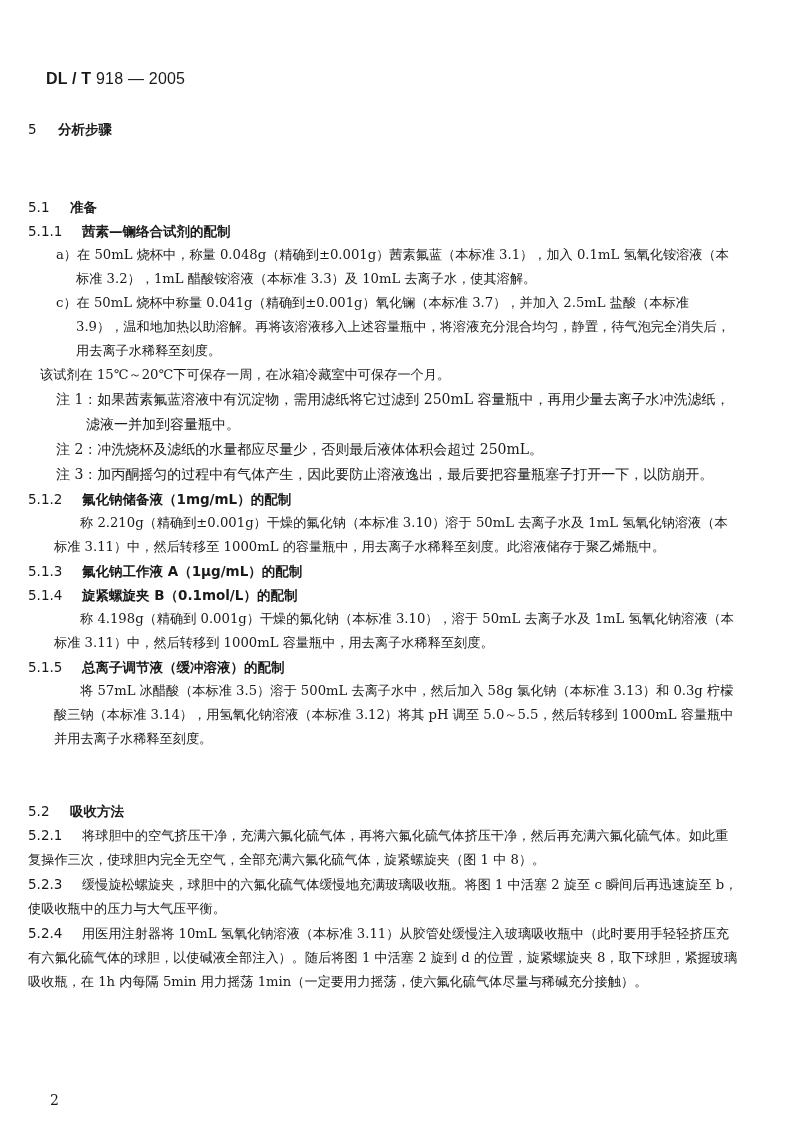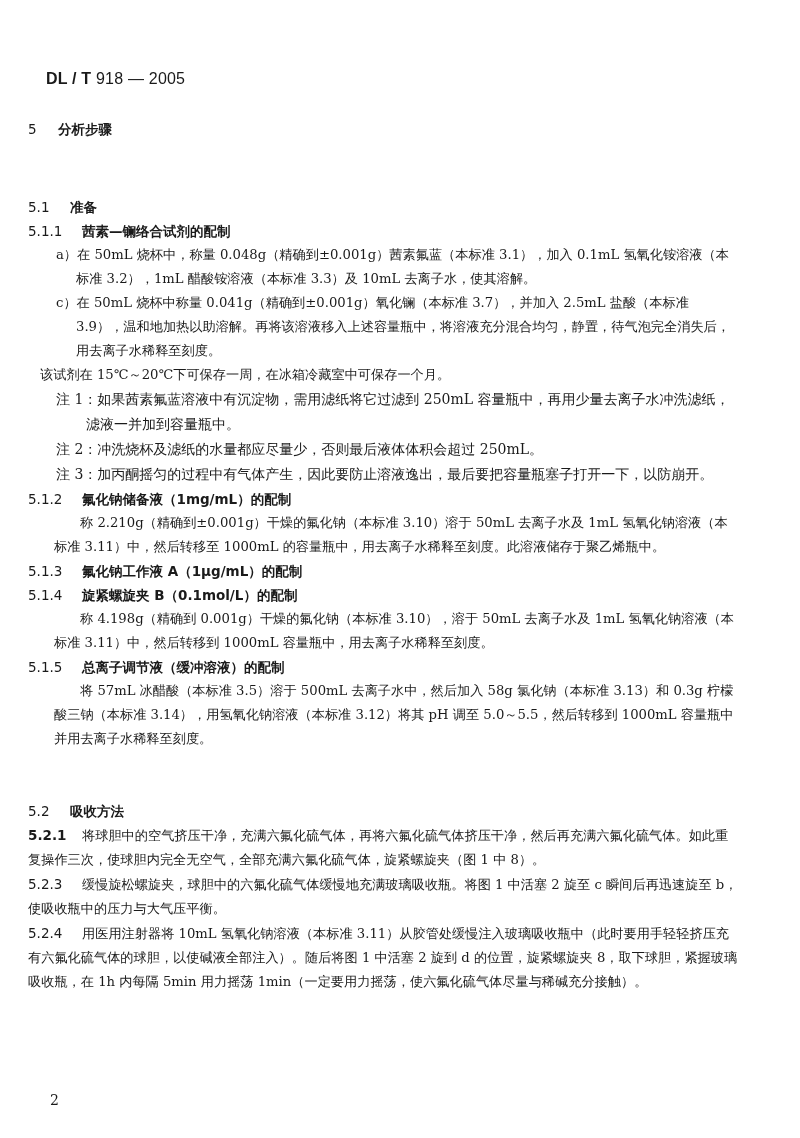--- a/index.html
+++ b/index.html
@@ -54,19 +54,19 @@
     <div class="h"><span class="sn" style="min-width:54px">5.1.3</span><span>氟化钠工作液 A（1μg/mL）的配制</span></div>
 
     <div class="h"><span class="sn" style="min-width:54px">5.1.4</span><span>旋紧螺旋夹 B（0.1mol/L）的配制</span></div>
     <div class="para">称 4.198g（精确到 0.001g）干燥的氟化钠（本标准 3.10），溶于 50mL 去离子水及 1mL 氢氧化钠溶液（本标准 3.11）中，然后转移到 1000mL 容量瓶中，用去离子水稀释至刻度。</div>
 
     <div class="h"><span class="sn" style="min-width:54px">5.1.5</span><span>总离子调节液（缓冲溶液）的配制</span></div>
     <div class="para">将 57mL 冰醋酸（本标准 3.5）溶于 500mL 去离子水中，然后加入 58g 氯化钠（本标准 3.13）和 0.3g 柠檬酸三钠（本标准 3.14），用氢氧化钠溶液（本标准 3.12）将其 pH 调至 5.0～5.5，然后转移到 1000mL 容量瓶中并用去离子水稀释至刻度。</div>
 
     <div class="h h2"><span class="sn">5.2</span><span>吸收方法</span></div>
 
-    <div><span class="h" style="font-weight:bold;display:inline-block;min-width:54px">5.2.1</span><span>将球胆中的空气挤压干净，充满六氟化硫气体，再将六氟化硫气体挤压干净，然后再充满六氟化硫气体。如此重复操作三次，使球胆内完全无空气，全部充满六氟化硫气体，旋紧螺旋夹（图 1 中 8）。</span></div>
+    <div><span class="h" style="font-weight:normal;display:inline-block;min-width:54px">5.2.1</span><span>将球胆中的空气挤压干净，充满六氟化硫气体，再将六氟化硫气体挤压干净，然后再充满六氟化硫气体。如此重复操作三次，使球胆内完全无空气，全部充满六氟化硫气体，旋紧螺旋夹（图 1 中 8）。</span></div>
     <div><span class="h" style="font-weight:normal;display:inline-block;min-width:54px">5.2.3</span><span>缓慢旋松螺旋夹，球胆中的六氟化硫气体缓慢地充满玻璃吸收瓶。将图 1 中活塞 2 旋至 c 瞬间后再迅速旋至 b，使吸收瓶中的压力与大气压平衡。</span></div>
     <div><span class="h" style="font-weight:normal;display:inline-block;min-width:54px">5.2.4</span><span>用医用注射器将 10mL 氢氧化钠溶液（本标准 3.11）从胶管处缓慢注入玻璃吸收瓶中（此时要用手轻轻挤压充有六氟化硫气体的球胆，以使碱液全部注入）。随后将图 1 中活塞 2 旋到 d 的位置，旋紧螺旋夹 8，取下球胆，紧握玻璃吸收瓶，在 1h 内每隔 5min 用力摇荡 1min（一定要用力摇荡，使六氟化硫气体尽量与稀碱充分接触）。</span></div>
   </div>
 
   <div class="pnum">2</div>
 </div>
 
 </body></html>

